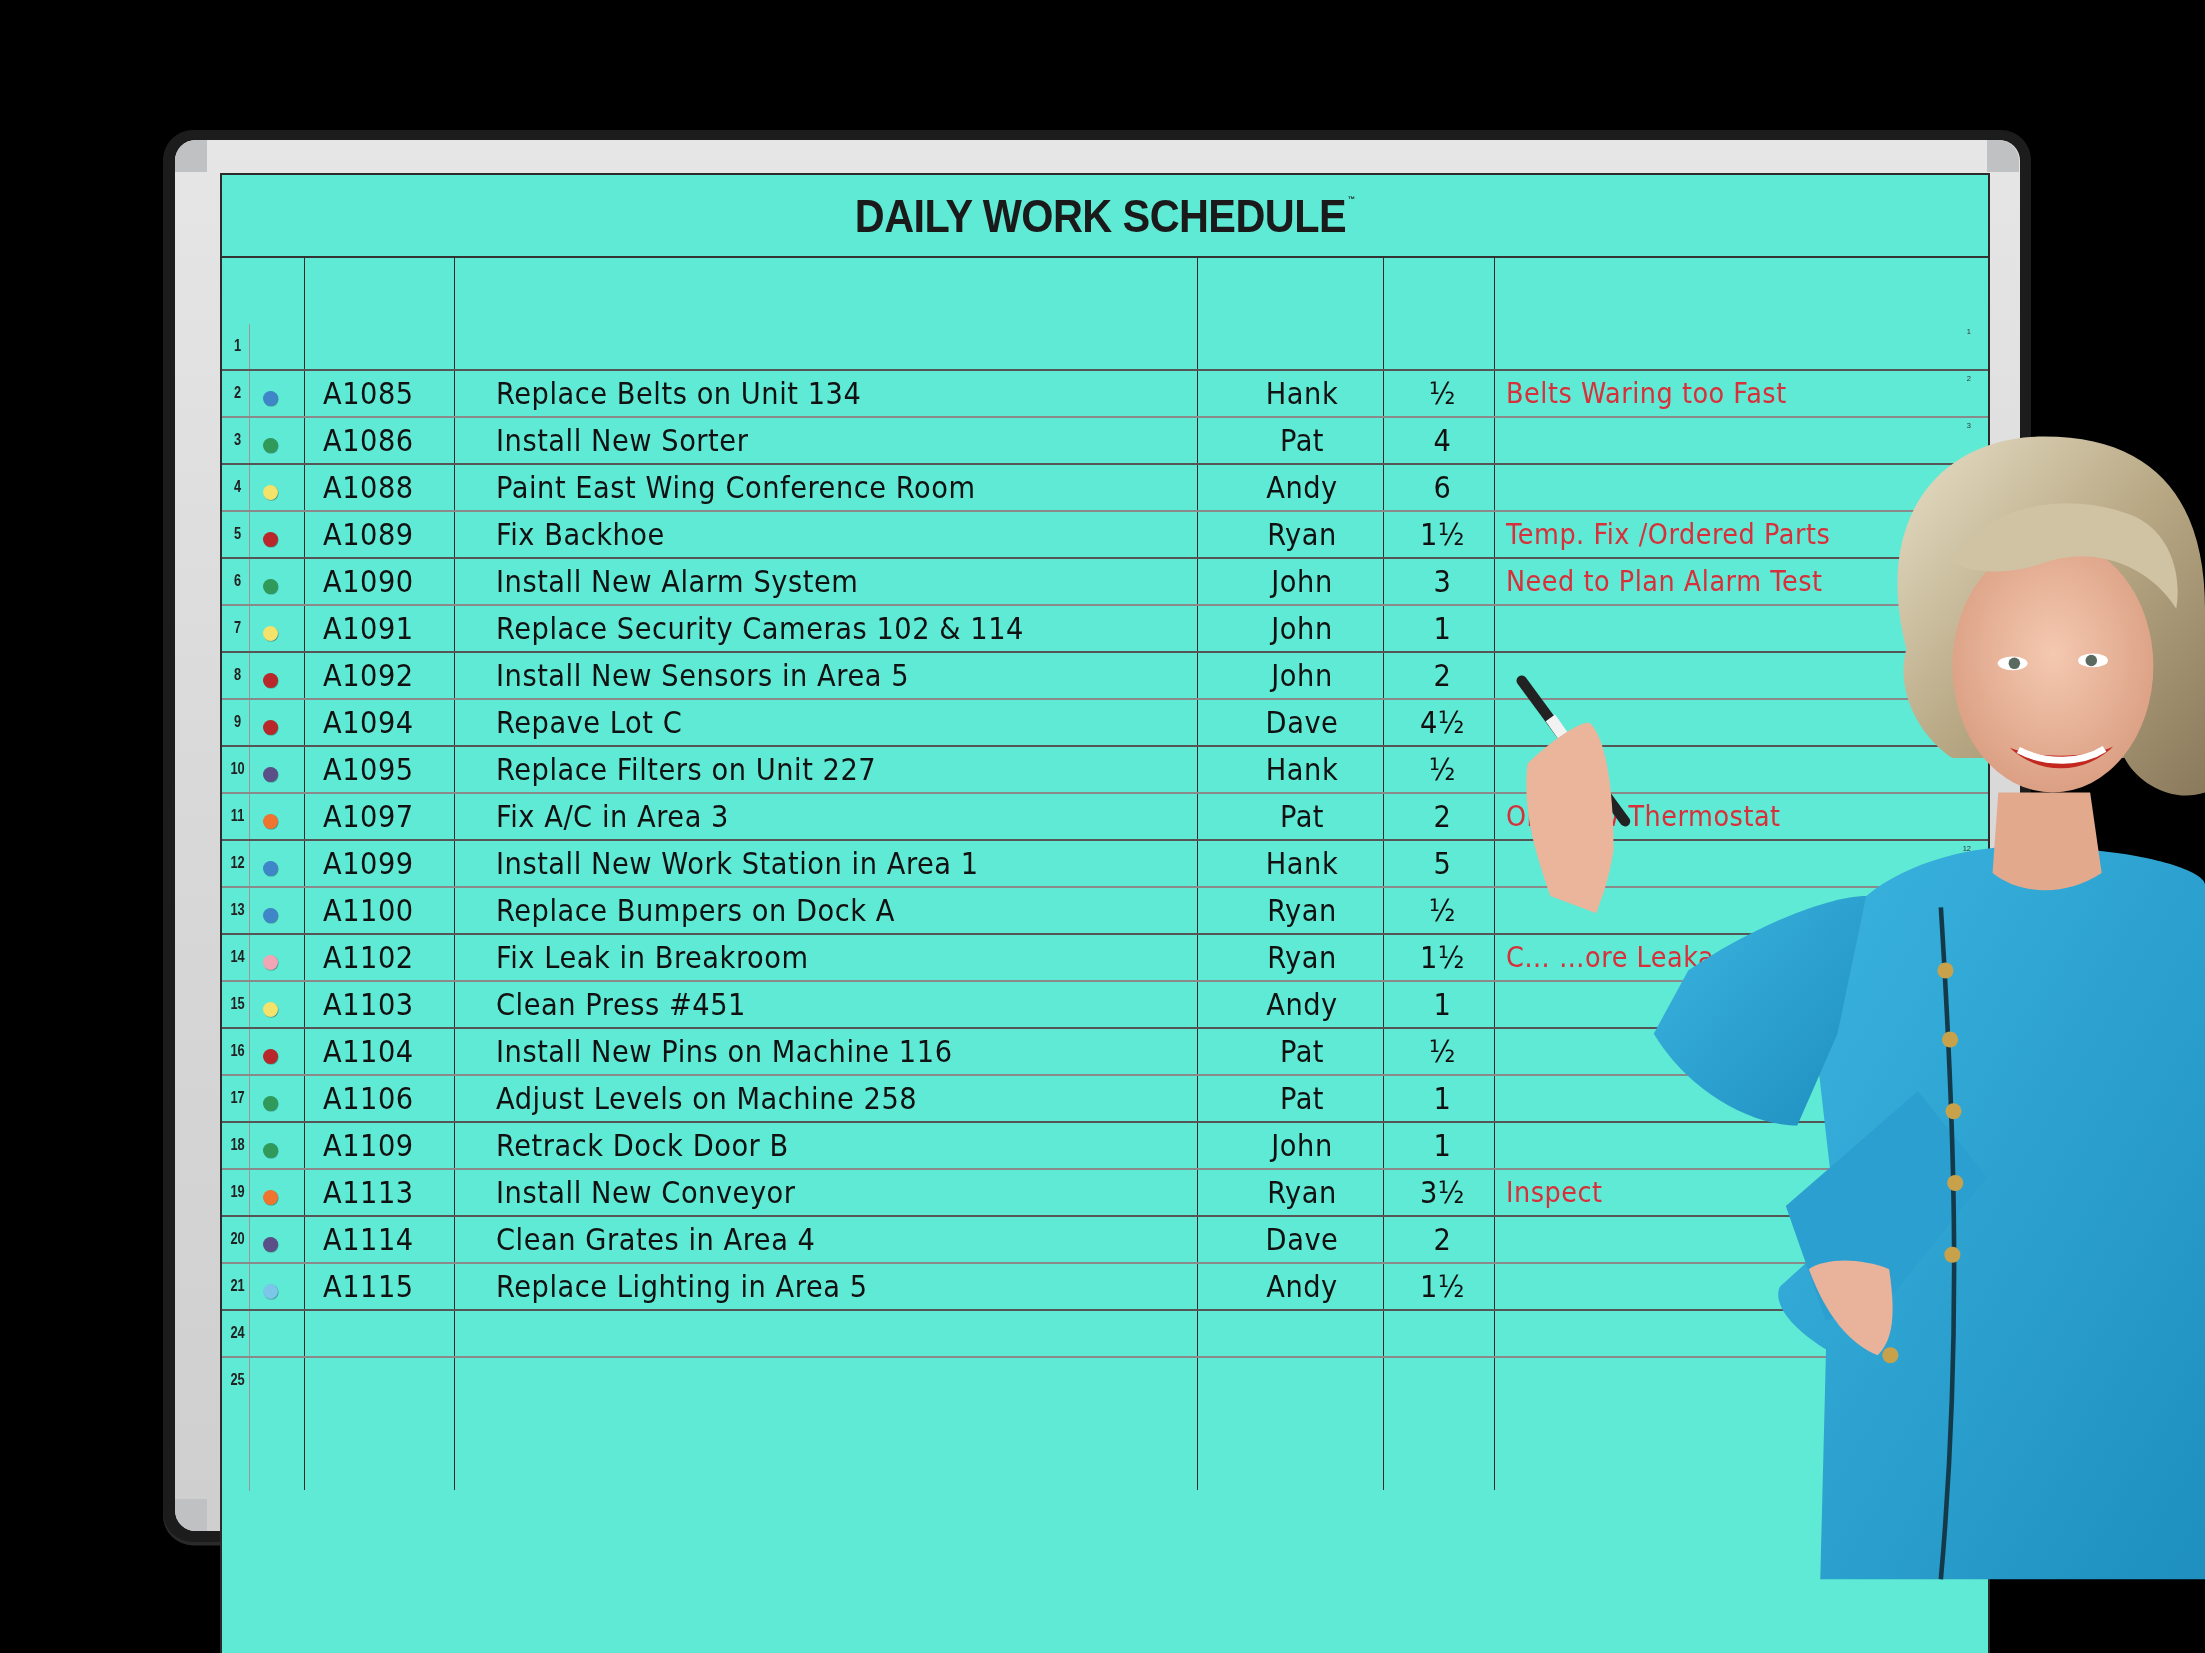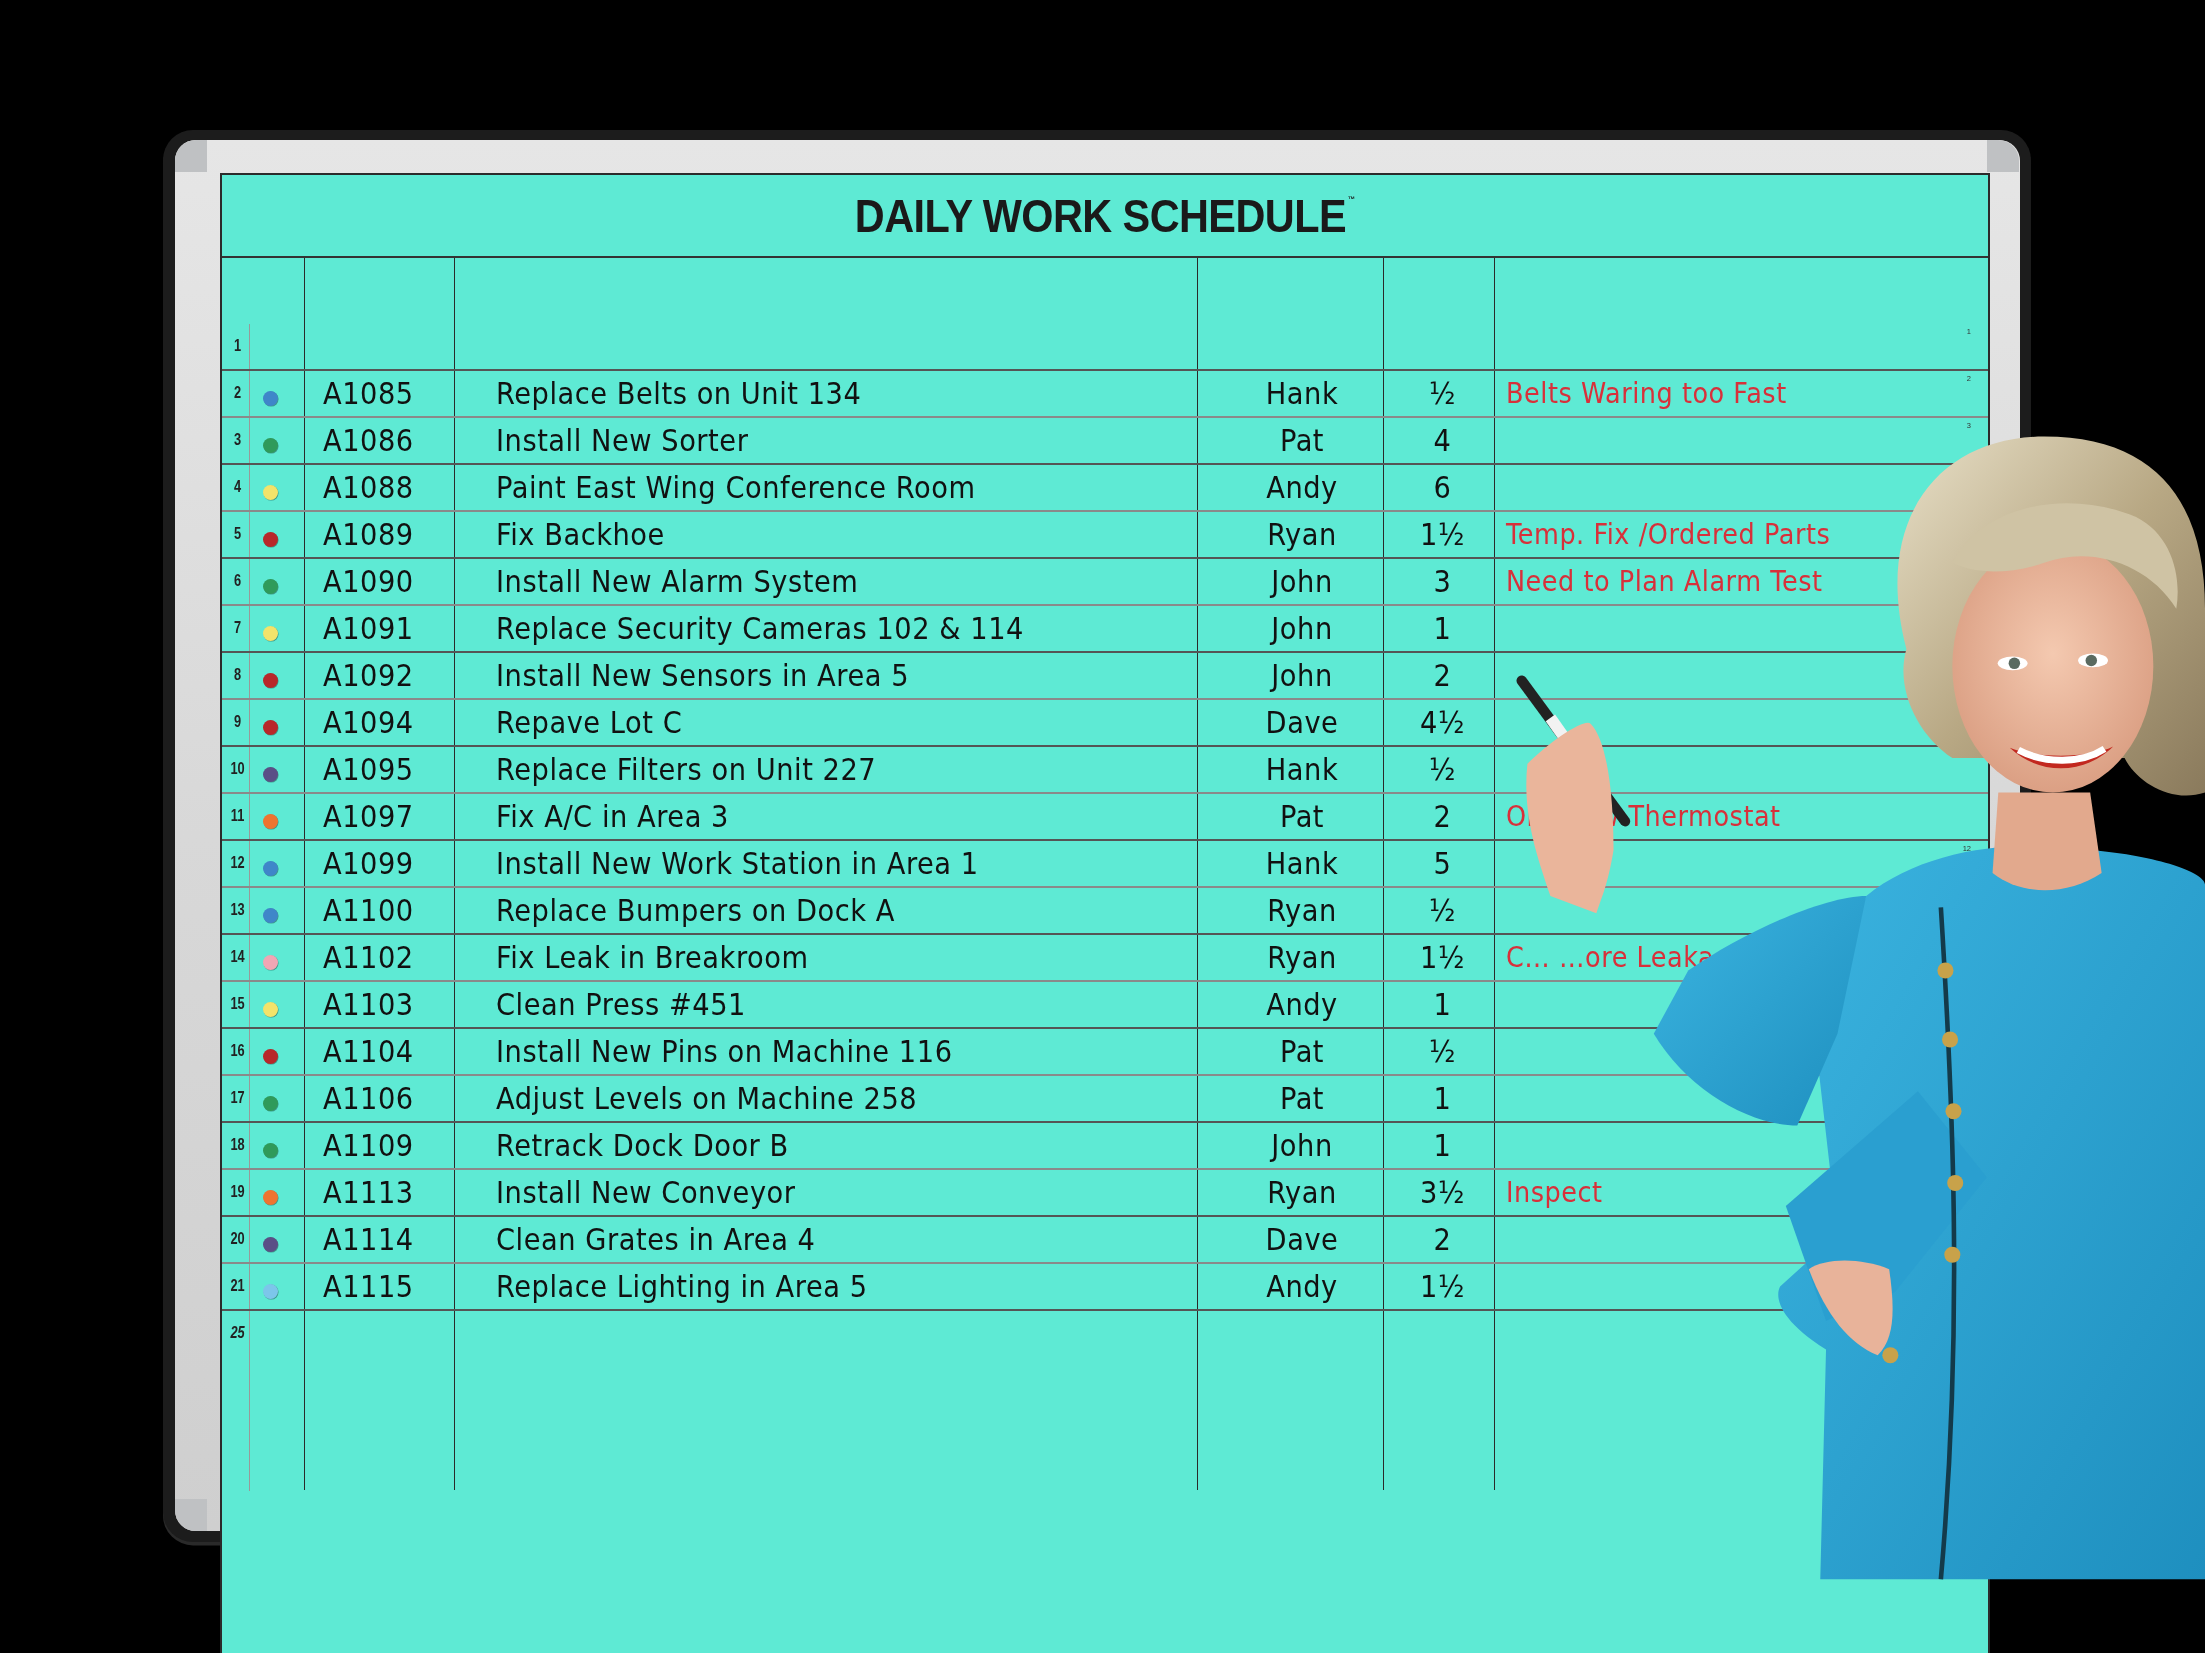--- a/index.html
+++ b/index.html
@@ -50,21 +50,21 @@
   .hcell.big { font-size: 33px; transform: scaleX(0.92); }
   .hcell.assigned { flex-direction: column; font-family: "DejaVu Sans", sans-serif; font-weight: normal; font-size: 27.6px; line-height: 26.4px; transform: scaleX(0.8); }
 
   .vline { position: absolute; top: 83px; width: 0; border-left: 1.7px solid #2a2a2a; height: 1232px; }
   .vline.thin { border-left: 1.1px solid #999; top: 149px; height: 1167px; }
 
   .rows { position: absolute; left: 0; top: 149px; width: 100%; }
   .row {
     position: relative; height: 47px; border-bottom: 2.3px solid #8a8a8a; box-sizing: border-box;
   }
-  .row:last-child { border-bottom: none; font-style: italic; }
+  .row:last-child { border-bottom: none; }
   .row.strong { border-bottom-color: #555; }
 
   .cell { position: absolute; top: 0; height: 44px; display: flex; align-items: center; white-space: nowrap; }
   .rownum { left: 6.9px; width: 17px; justify-content: center; font-size: 16px; font-weight: bold; color: #222; transform: scaleX(0.8); }
   .dot { left: 41px; width: 15px; height: 15px; top: 19.5px; border-radius: 50%; box-shadow: 0.6px 0.6px 0.6px rgba(0,0,0,0.35); }
   .hand {
     font-family: "DejaVu Sans", sans-serif; font-size: 31px; color: #111; letter-spacing: 0.6px;
     transform: scaleX(0.88); transform-origin: left center;
   }
   .wo-cell { left: 101px; }
@@ -301,20 +301,30 @@
     <div class="cell hand rem-cell"></div>
     <span class="tiny-num"></span>
   </div>
       <div class="row strong">
     <div class="cell rownum">21</div>
     <div class="cell dot" style="background:#7cc6ea"></div>
     <div class="cell hand wo-cell">A1115</div>
     <div class="cell hand job-cell">Replace Lighting in Area 5</div>
     <div class="cell hand asg-cell">Andy</div>
     <div class="cell hand hrs-cell">1½</div>
+    <div class="cell hand rem-cell"></div>
+    <span class="tiny-num"></span>
+  </div>
+      <div class="row">
+    <div class="cell rownum">24</div>
+
+    <div class="cell hand wo-cell"></div>
+    <div class="cell hand job-cell"></div>
+    <div class="cell hand asg-cell"></div>
+    <div class="cell hand hrs-cell"></div>
     <div class="cell hand rem-cell"></div>
     <span class="tiny-num"></span>
   </div>
       <div class="row strong">
     <div class="cell rownum">25</div>
 
     <div class="cell hand wo-cell"></div>
     <div class="cell hand job-cell"></div>
     <div class="cell hand asg-cell"></div>
     <div class="cell hand hrs-cell"></div>

